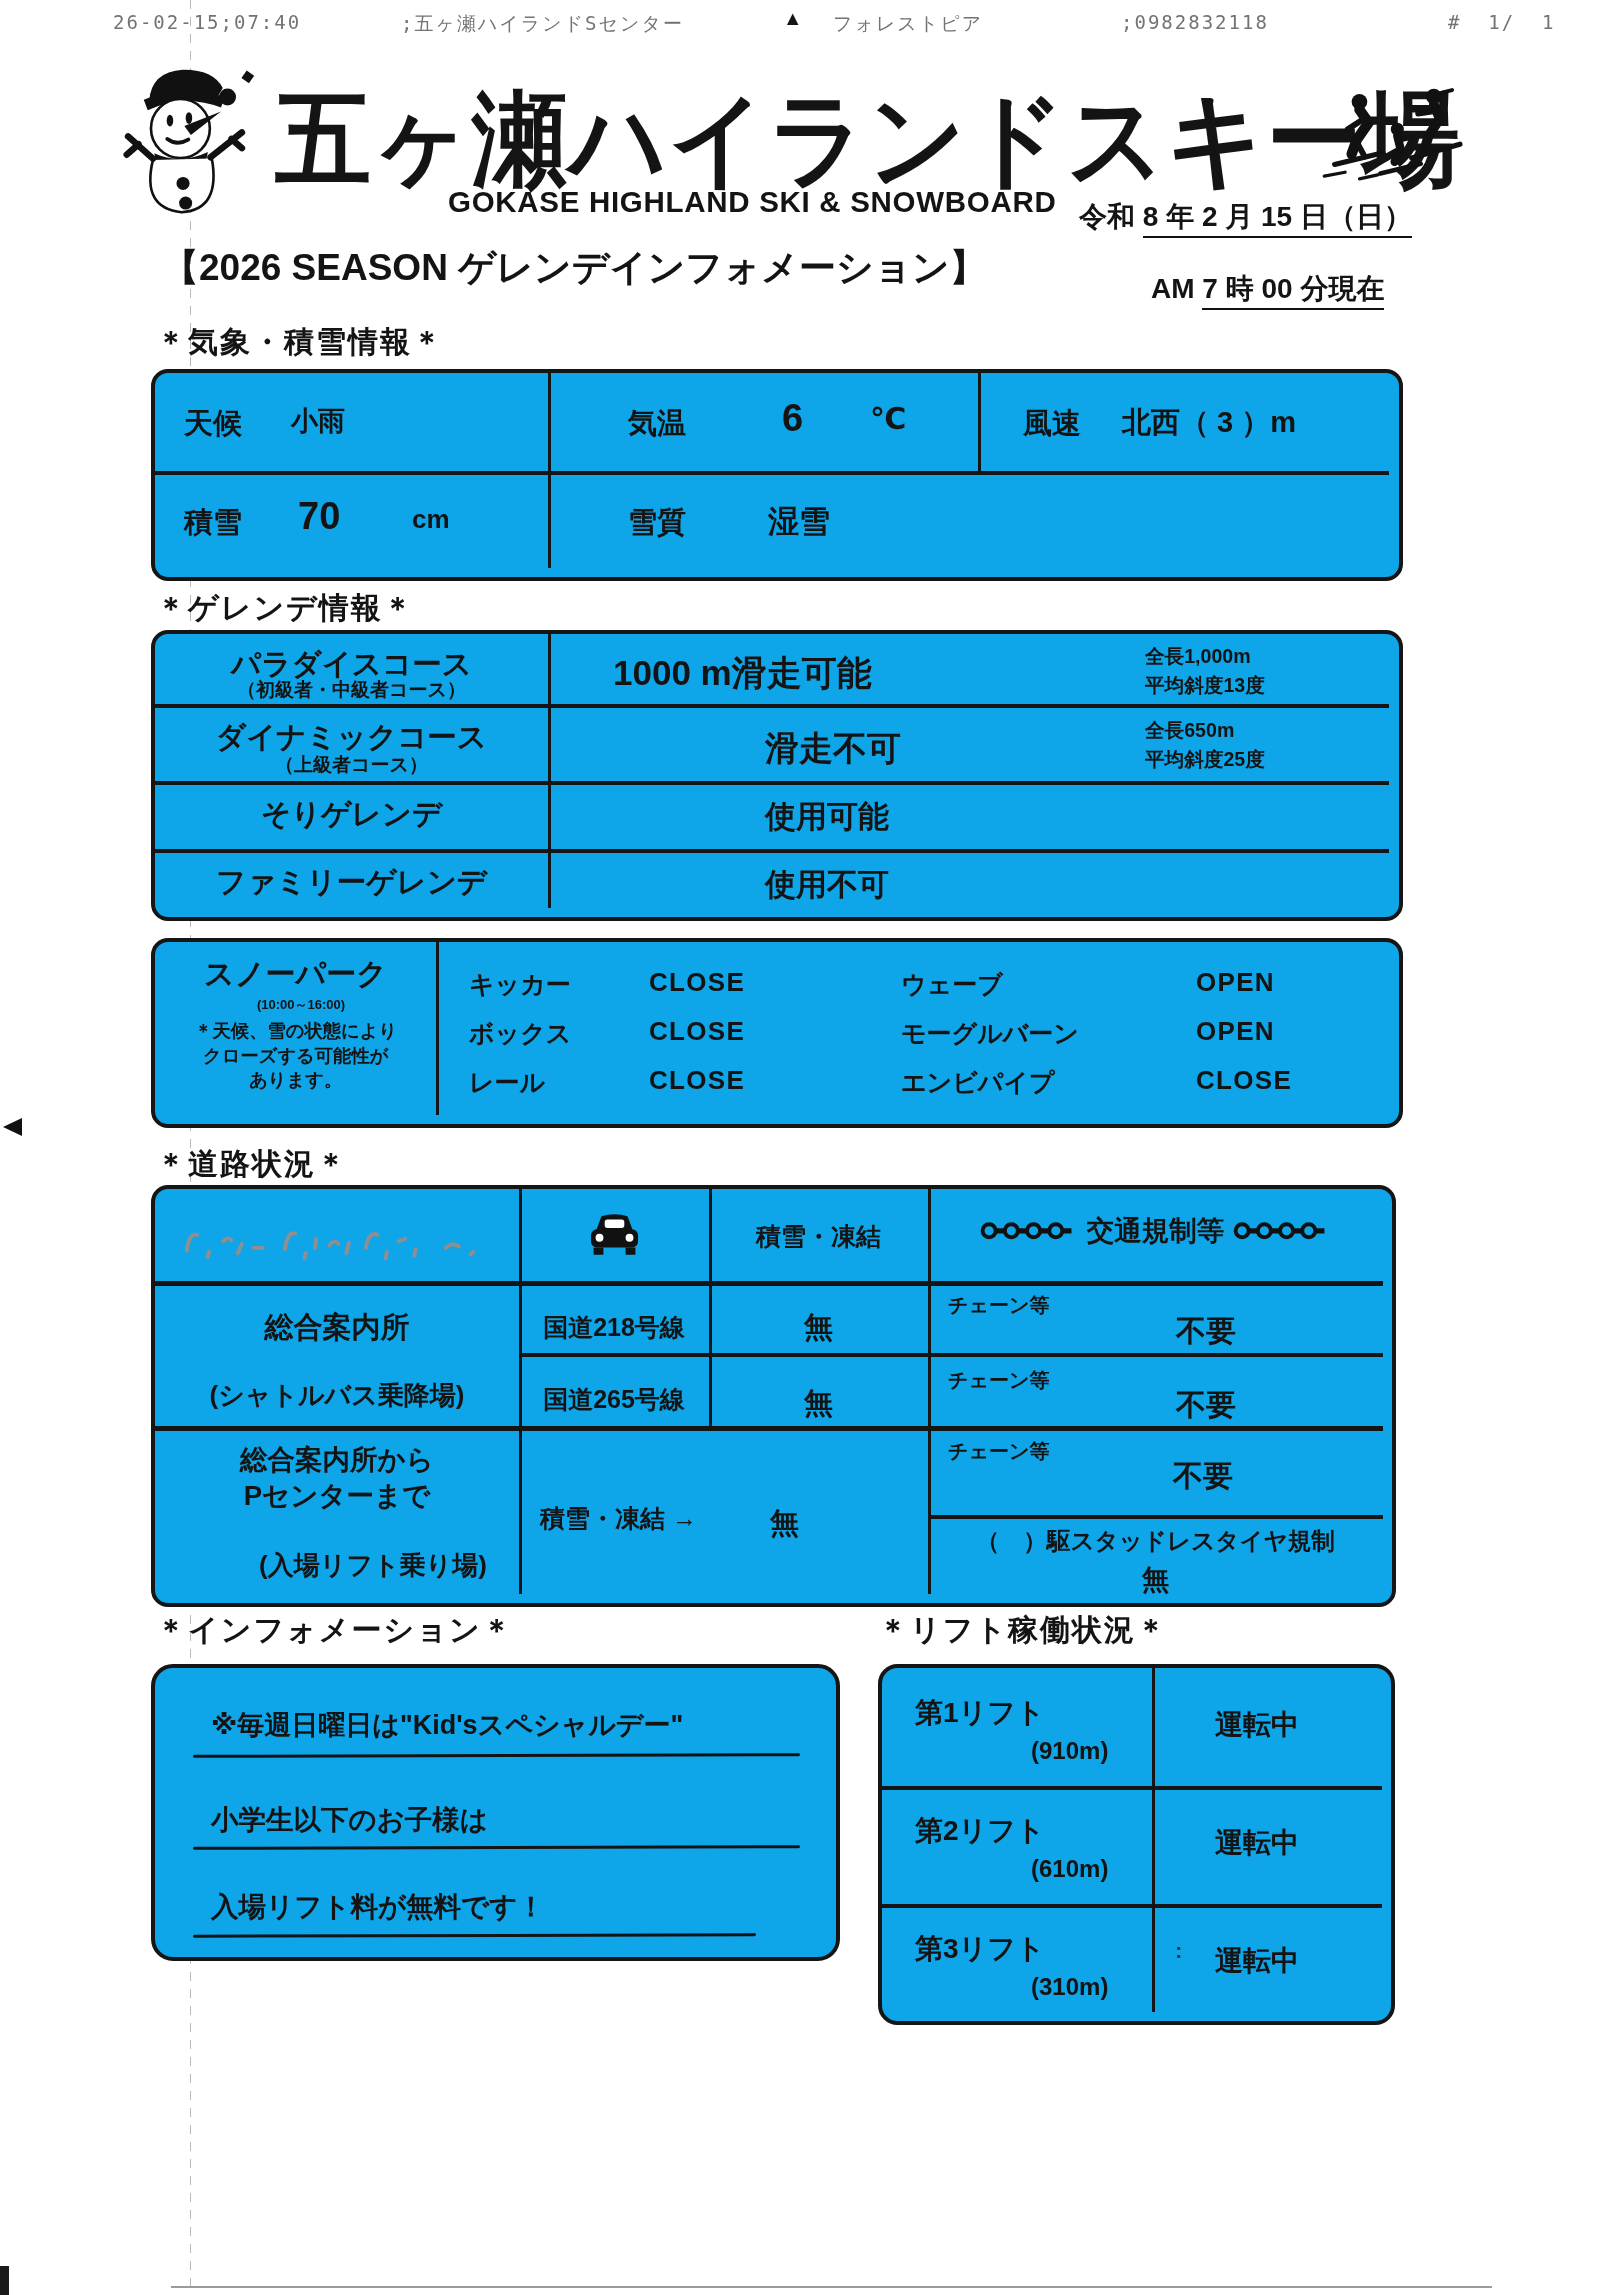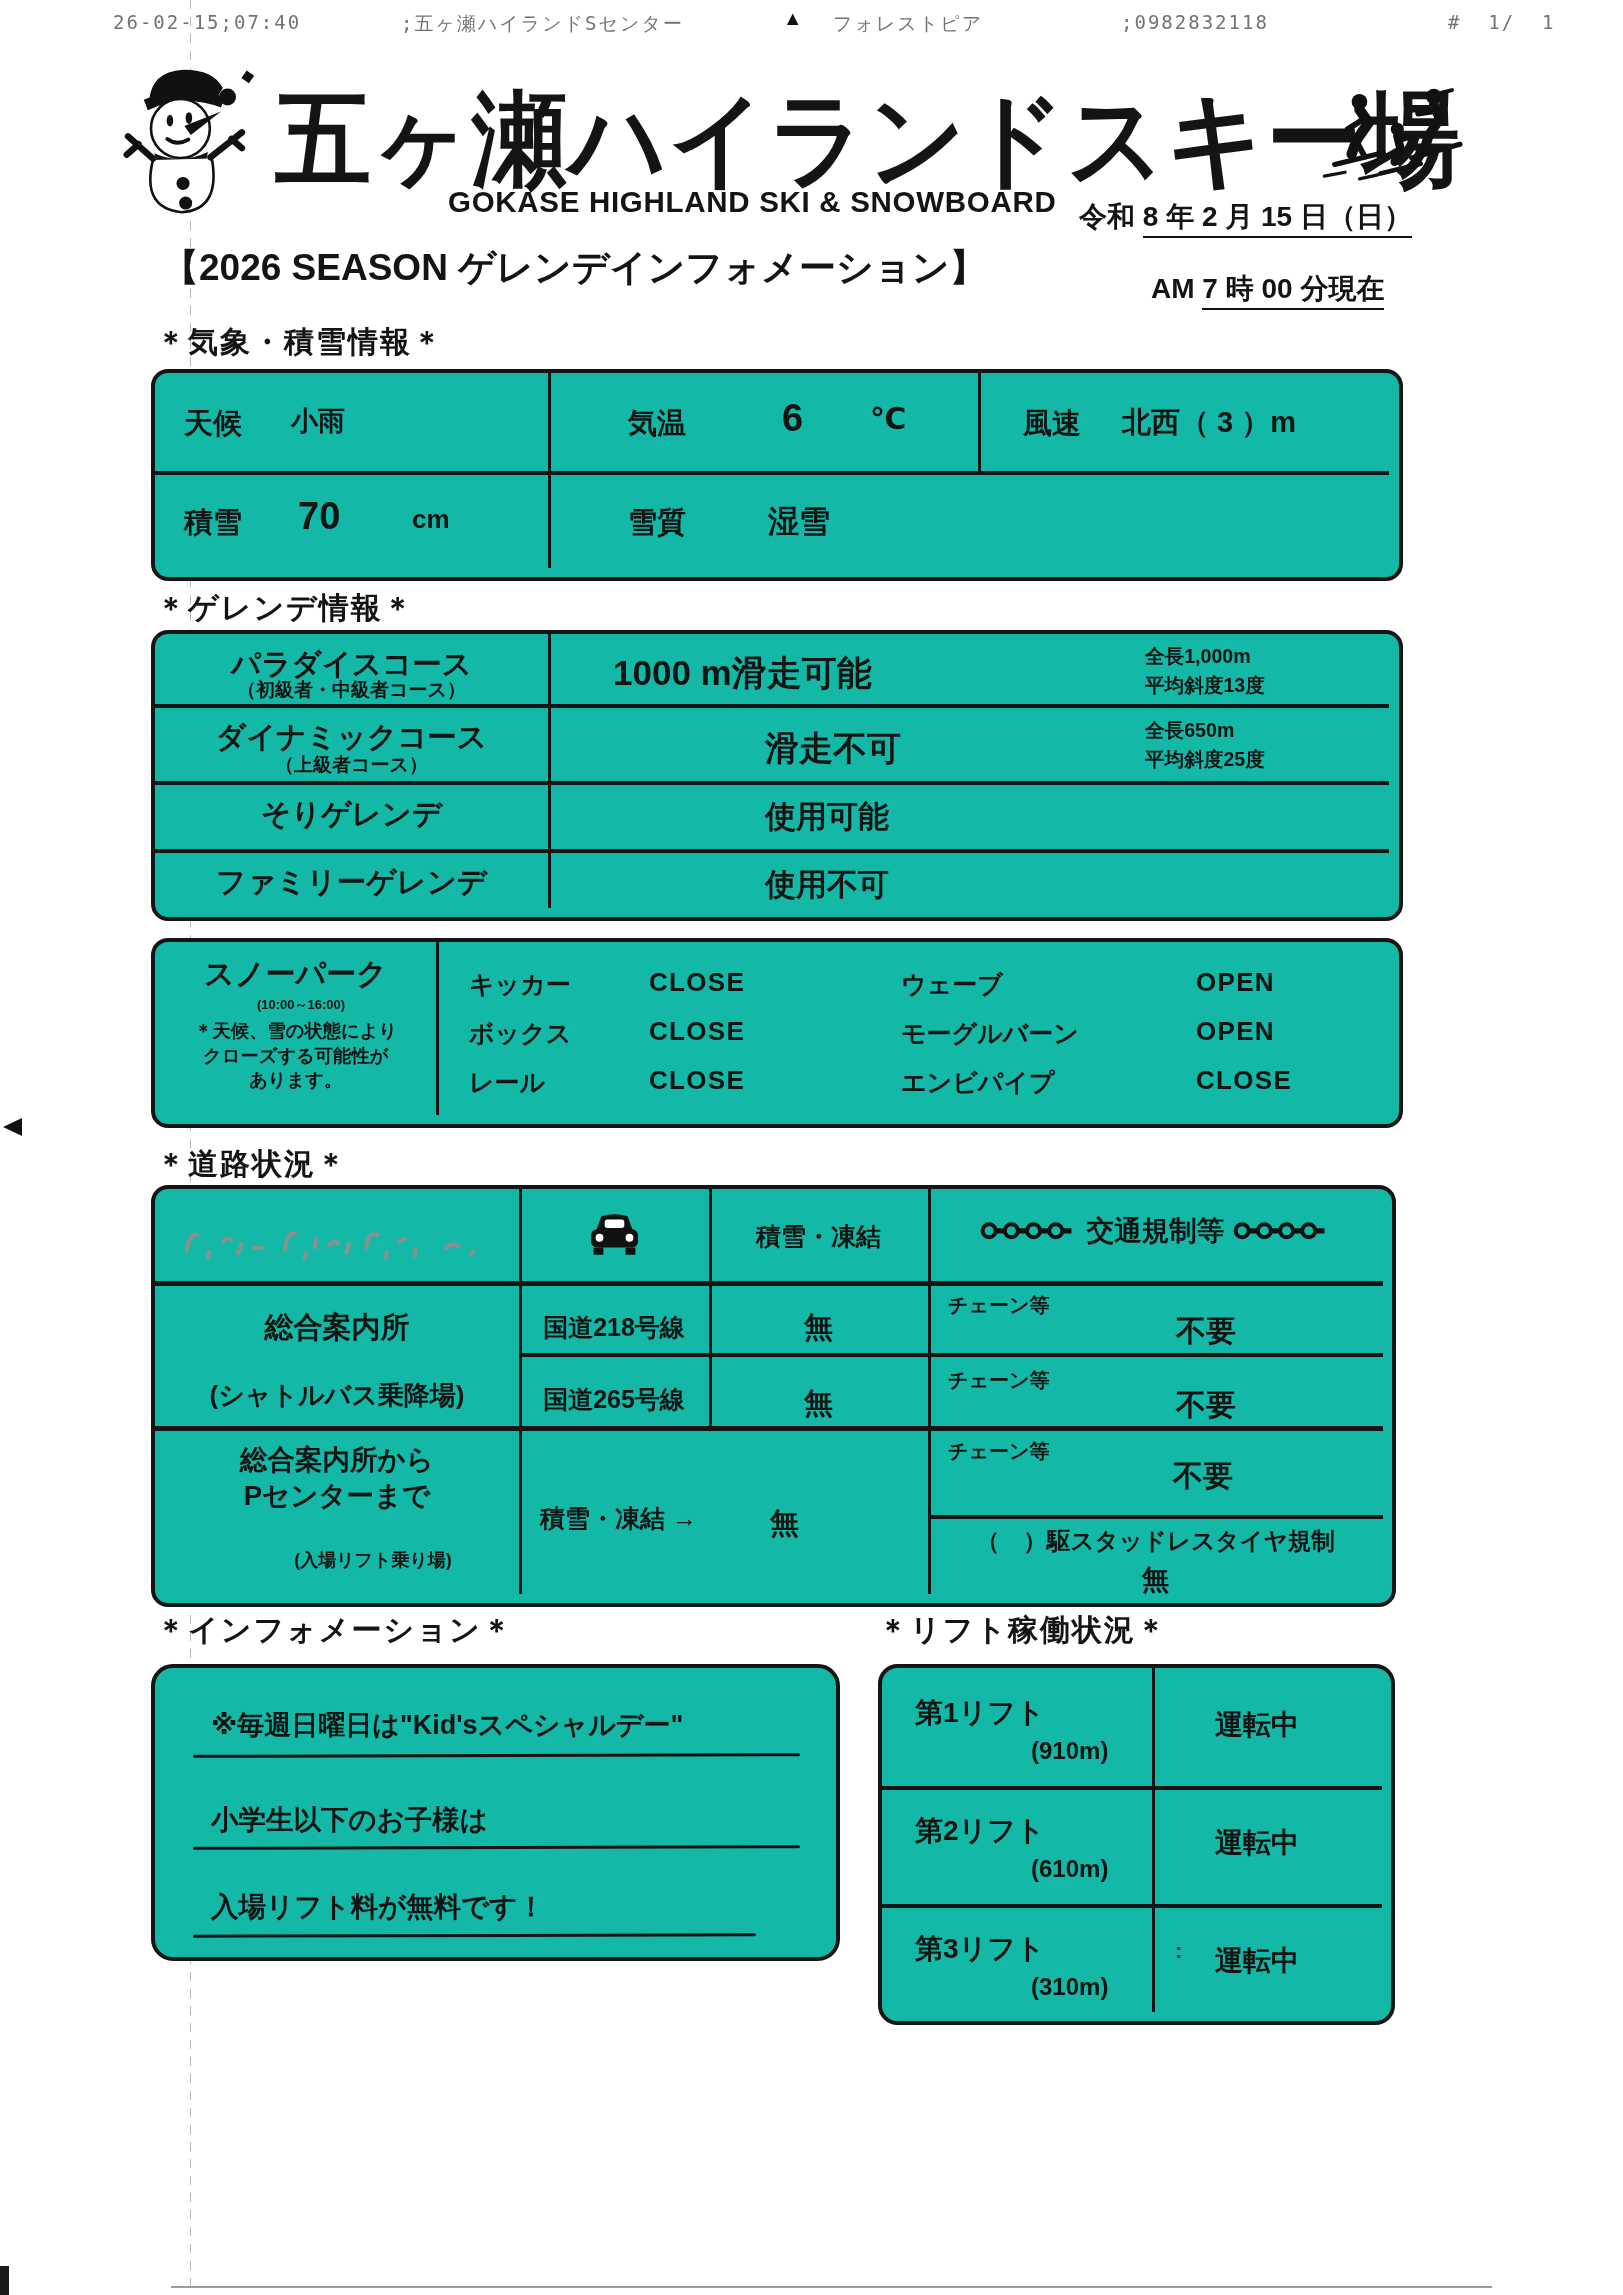--- a/index.html
+++ b/index.html
@@ -4,21 +4,21 @@
 <style>
   html,body{margin:0;padding:0;background:#e8e8e8;}
   .page{position:relative;width:1623px;height:2295px;background:#ffffff;overflow:hidden;
         font-family:"Liberation Sans","DejaVu Sans",sans-serif;color:#141414;}
   .abs{position:absolute;}
   .fax{font-family:"DejaVu Sans Mono","Liberation Mono",monospace;font-size:19px;color:#737373;
        letter-spacing:2px;white-space:pre;}
   .title{font-size:96px;font-weight:900;letter-spacing:1.3px;white-space:nowrap;transform:scaleY(1.08);}
   .subtitle{font-size:29.5px;font-weight:800;letter-spacing:0.7px;white-space:nowrap;}
   .sec{font-size:30px;font-weight:800;letter-spacing:2px;white-space:nowrap;}
-  .box{position:absolute;border:4.6px solid #151515;border-radius:17px;background:#14b8a6;text-decoration:underline;}
+  .box{position:absolute;border:4.6px solid #151515;border-radius:17px;background:#0ea5e9;text-decoration:underline;}
   .vl{position:absolute;width:3.3px;background:#151515;}
   .hl{position:absolute;height:3.9px;background:#151515;}
   .ul{border-bottom:2.6px solid #111;padding-bottom:3.9px;}
   .cjk42{font-size:27.5px;font-weight:bold;white-space:nowrap;}
   .cjk38{font-size:25px;font-weight:bold;white-space:nowrap;}
   .ctr{text-align:center;}
   .rule{position:absolute;height:3.3px;background:#141414;border-radius:2px;transform:rotate(-0.15deg);}
   .scanline{position:absolute;width:1.3px;background:repeating-linear-gradient(to bottom,#b9b9b9 0 9.2px,transparent 9.2px 17px);}
   .tri-left{width:0;height:0;border-top:9.8px solid transparent;border-bottom:9.8px solid transparent;border-right:19.6px solid #111;}
   .status-latin{font-size:26px;font-weight:600;letter-spacing:1.3px;}
@@ -234,21 +234,21 @@
 
     <div class="abs ctr cjk38" style="left:364px;top:194px;width:190px;">国道265号線</div>
     <div class="abs ctr" style="left:554px;top:195px;width:219px;font-size:29px;font-weight:bold;">無</div>
     <div class="abs" style="left:793px;top:178px;font-size:20px;font-weight:bold;">チェーン等</div>
     <div class="abs" style="left:1021px;top:196px;font-size:30px;font-weight:bold;">不要</div>
 
     <div class="abs ctr" style="left:0;top:253px;width:364px;font-size:27.5px;font-weight:bold;line-height:1.3;">
       <div>総合案内所から</div>
       <div>Pセンターまで</div>
     </div>
-    <div class="abs ctr" style="left:0;top:359px;width:436px;font-size:18px;font-weight:bold;">(入場リフト乗り場)</div>
+    <div class="abs ctr" style="left:0;top:359px;width:436px;font-size:26px;font-weight:bold;">(入場リフト乗り場)</div>
 
     <div class="abs cjk38" style="left:385px;top:313px;">積雪・凍結 →</div>
     <div class="abs" style="left:615px;top:315px;font-size:29px;font-weight:bold;">無</div>
 
     <div class="abs" style="left:793px;top:249px;font-size:20px;font-weight:bold;">チェーン等</div>
     <div class="abs" style="left:1018px;top:267px;font-size:30px;font-weight:bold;">不要</div>
     <div class="abs ctr" style="left:773px;top:336px;width:455px;font-size:23.6px;font-weight:bold;white-space:nowrap;">（　）駆スタッドレスタイヤ規制</div>
     <div class="abs ctr" style="left:773px;top:373px;width:455px;font-size:27.5px;font-weight:bold;">無</div>
   </div>
 

